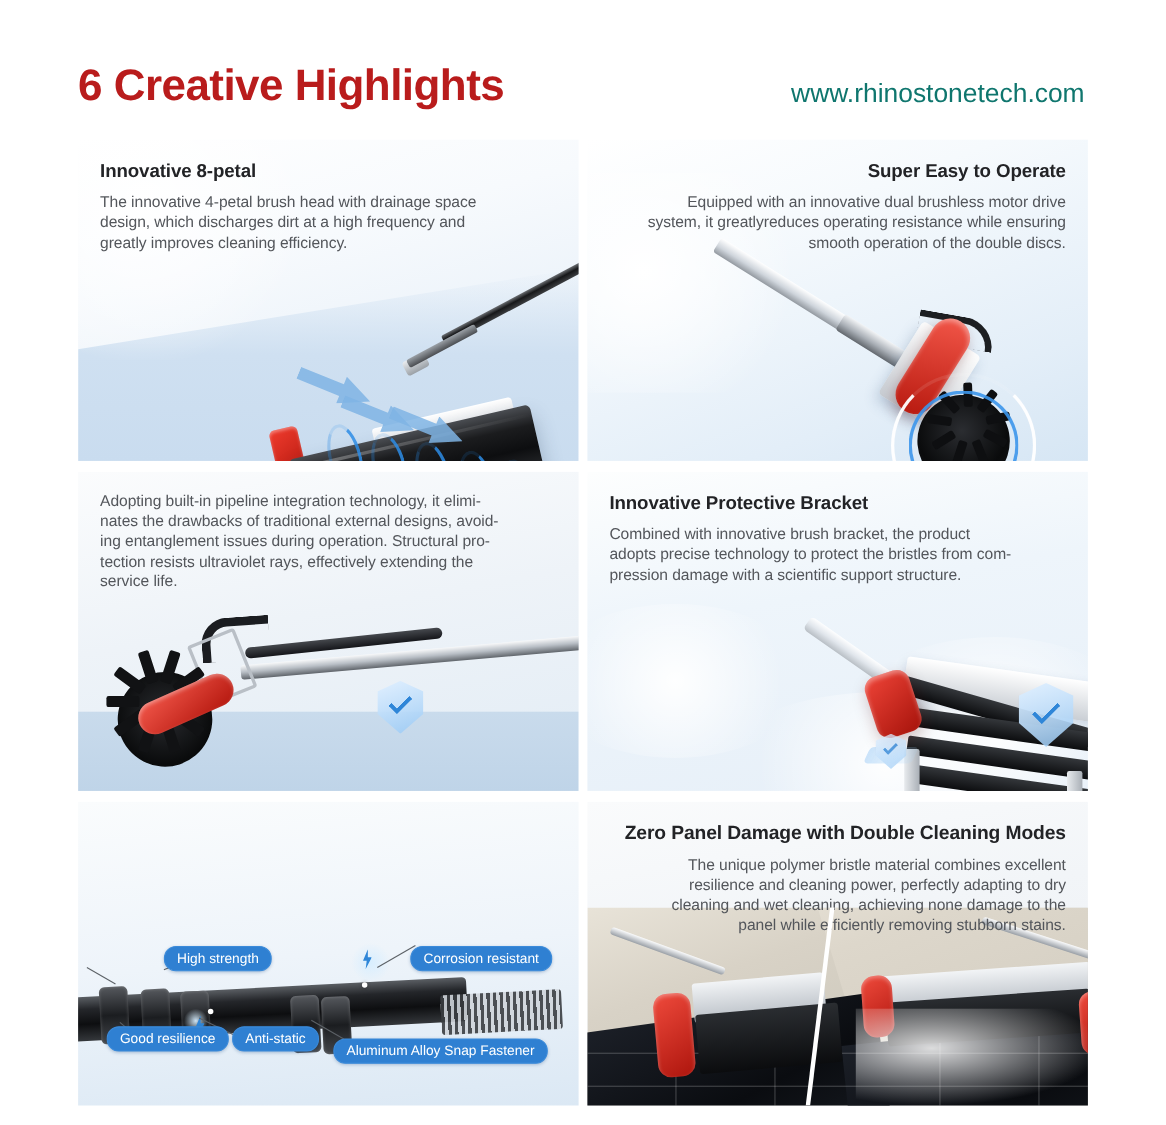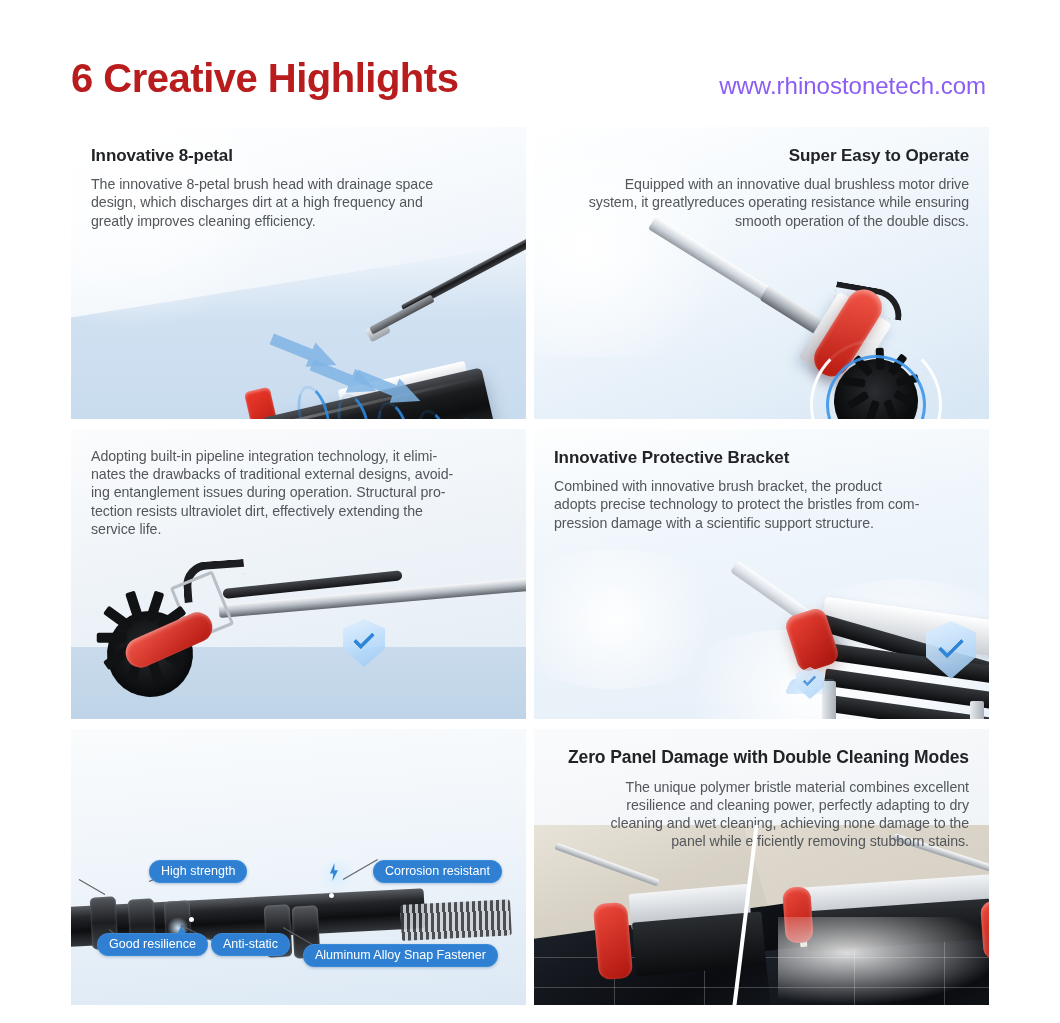--- a/index.html
+++ b/index.html
@@ -16,21 +16,21 @@
   .header{
     position:absolute; left:0; top:0; width:1060px; height:125px;
   }
   .page-title{
     position:absolute; left:71px; top:56px;
     font-size:40px; font-weight:bold; color:#b91c1c;
     letter-spacing:-0.5px; line-height:1.1;
   }
   .site-url{
     position:absolute; right:74px; top:72px;
-    font-size:24px; color:#8b5cf6; font-weight:normal; letter-spacing:0px;
+    font-size:24px; color:#0f766e; font-weight:normal; letter-spacing:0px;
   }
 
   
   .grid{
     position:absolute; left:71px; top:127px;
     width:918px; height:858px;
     display:grid;
     grid-template-columns:455px 455px;
     grid-template-rows:292px 290px 276px;
     column-gap:8px; row-gap:10px;
@@ -363,21 +363,21 @@
       <div class="ring" style="left:308px;top:274px;width:30px;height:64px;transform:rotate(-14deg);"></div>
       <div class="ring" style="left:348px;top:282px;width:30px;height:64px;transform:rotate(-14deg);"></div>
       <div class="ring" style="left:386px;top:290px;width:30px;height:64px;transform:rotate(-14deg);"></div>
 
       <div class="arrow" style="left:198px;top:212px;"></div>
       <div class="arrow" style="left:238px;top:238px;"></div>
       <div class="arrow" style="left:282px;top:248px;"></div>
 
       <div class="txt">
         <h3>Innovative 8-petal</h3>
-        <p>The innovative 8-petal brush head with drainage space
+        <p>The innovative 4-petal brush head with drainage space
 design, which discharges dirt at a high frequency and
 greatly improves cleaning efficiency.</p>
       </div>
     </div>
 
     <div class="card c2">
       <div class="sun"></div>
       <div class="rod"></div>
       <div class="rod2"></div>
       <div class="hose"></div>
@@ -431,21 +431,21 @@
       <div class="shield" style="left:272px;top:190px;">
         <div class="wing"></div>
         <div class="sh"></div>
         <div class="ck"></div>
       </div>
 
       <div class="txt">
         <p>Adopting built-in pipeline integration technology, it elimi-
 nates the drawbacks of traditional external designs, avoid-
 ing entanglement issues during operation. Structural pro-
-tection resists ultraviolet dirt, effectively extending the
+tection resists ultraviolet rays, effectively extending the
 service life.</p>
       </div>
     </div>
 
     <div class="card c4">
       <div class="cloud" style="left:-40px;top:120px;width:240px;height:140px;"></div>
       <div class="cloud" style="left:230px;top:150px;width:280px;height:170px;"></div>
       <div class="cloud" style="left:120px;top:200px;width:300px;height:130px;"></div>
 
       <div class="pole"></div>

